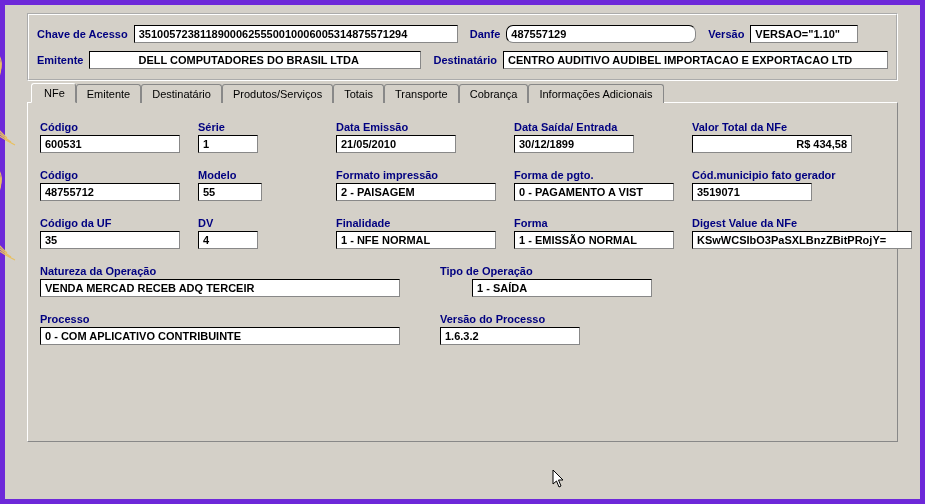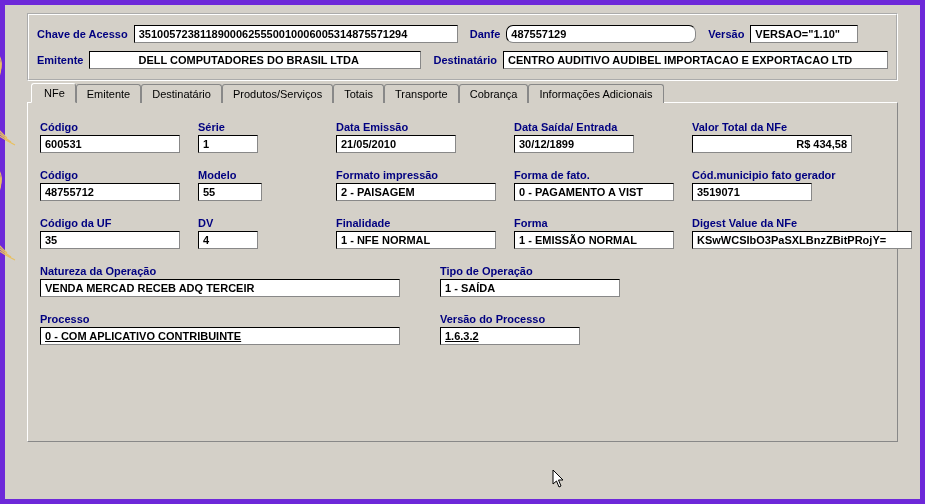--- a/index.html
+++ b/index.html
@@ -99,21 +99,21 @@
     margin-top: 16px;
     row-gap: 16px;
   }
   .wide-row1 .cell input { width: 100%; }
   .wide-row2 {
     display: grid;
     grid-template-columns: 360px 140px;
     column-gap: 40px;
     margin-top: 16px;
   }
-  .wide-row2 .cell input { width: 100%; text-decoration: underline; }
+  .wide-row2 .cell input { width: 100%; }
 
   .cursor {
     position: absolute;
     left: 524px; top: 366px;
     pointer-events: none;
   }
 </style>
 </head>
 <body>
 
@@ -197,21 +197,21 @@
       </div>
       <div class="cell">
         <span class="lbl">Modelo</span>
         <input class="field" style="width: 64px;" value="55">
       </div>
       <div class="cell">
         <span class="lbl">Formato impressão</span>
         <input class="field" value="2 - PAISAGEM" style="">
       </div>
       <div class="cell">
-        <span class="lbl">Forma de fato.</span>
+        <span class="lbl">Forma de pgto.</span>
         <input class="field" value="0 - PAGAMENTO A VIST" style="">
       </div>
       <div class="cell">
         <span class="lbl">Cód.municipio fato gerador</span>
         <input class="field" style="width: 120px;" value="3519071">
       </div>
 
       <div class="cell">
         <span class="lbl">Código da UF</span>
         <input class="field" value="35" style="">
@@ -234,21 +234,21 @@
       </div>
     </div>
 
     <div class="wide-row1">
       <div class="cell">
         <span class="lbl">Natureza da Operação</span>
         <input class="field" value="VENDA MERCAD RECEB ADQ TERCEIR" style="">
       </div>
       <div class="cell">
         <span class="lbl">Tipo de Operação</span>
-        <input class="field" style="width: 180px;" value="1 - SAÍDA">
+        <input class="field" style="width: 180px; margin-left: 32px;" value="1 - SAÍDA">
       </div>
     </div>
 
     <div class="wide-row2">
       <div class="cell">
         <span class="lbl">Processo</span>
         <input class="field" value="0 - COM APLICATIVO CONTRIBUINTE" style="">
       </div>
       <div class="cell">
         <span class="lbl">Versão do Processo</span>

